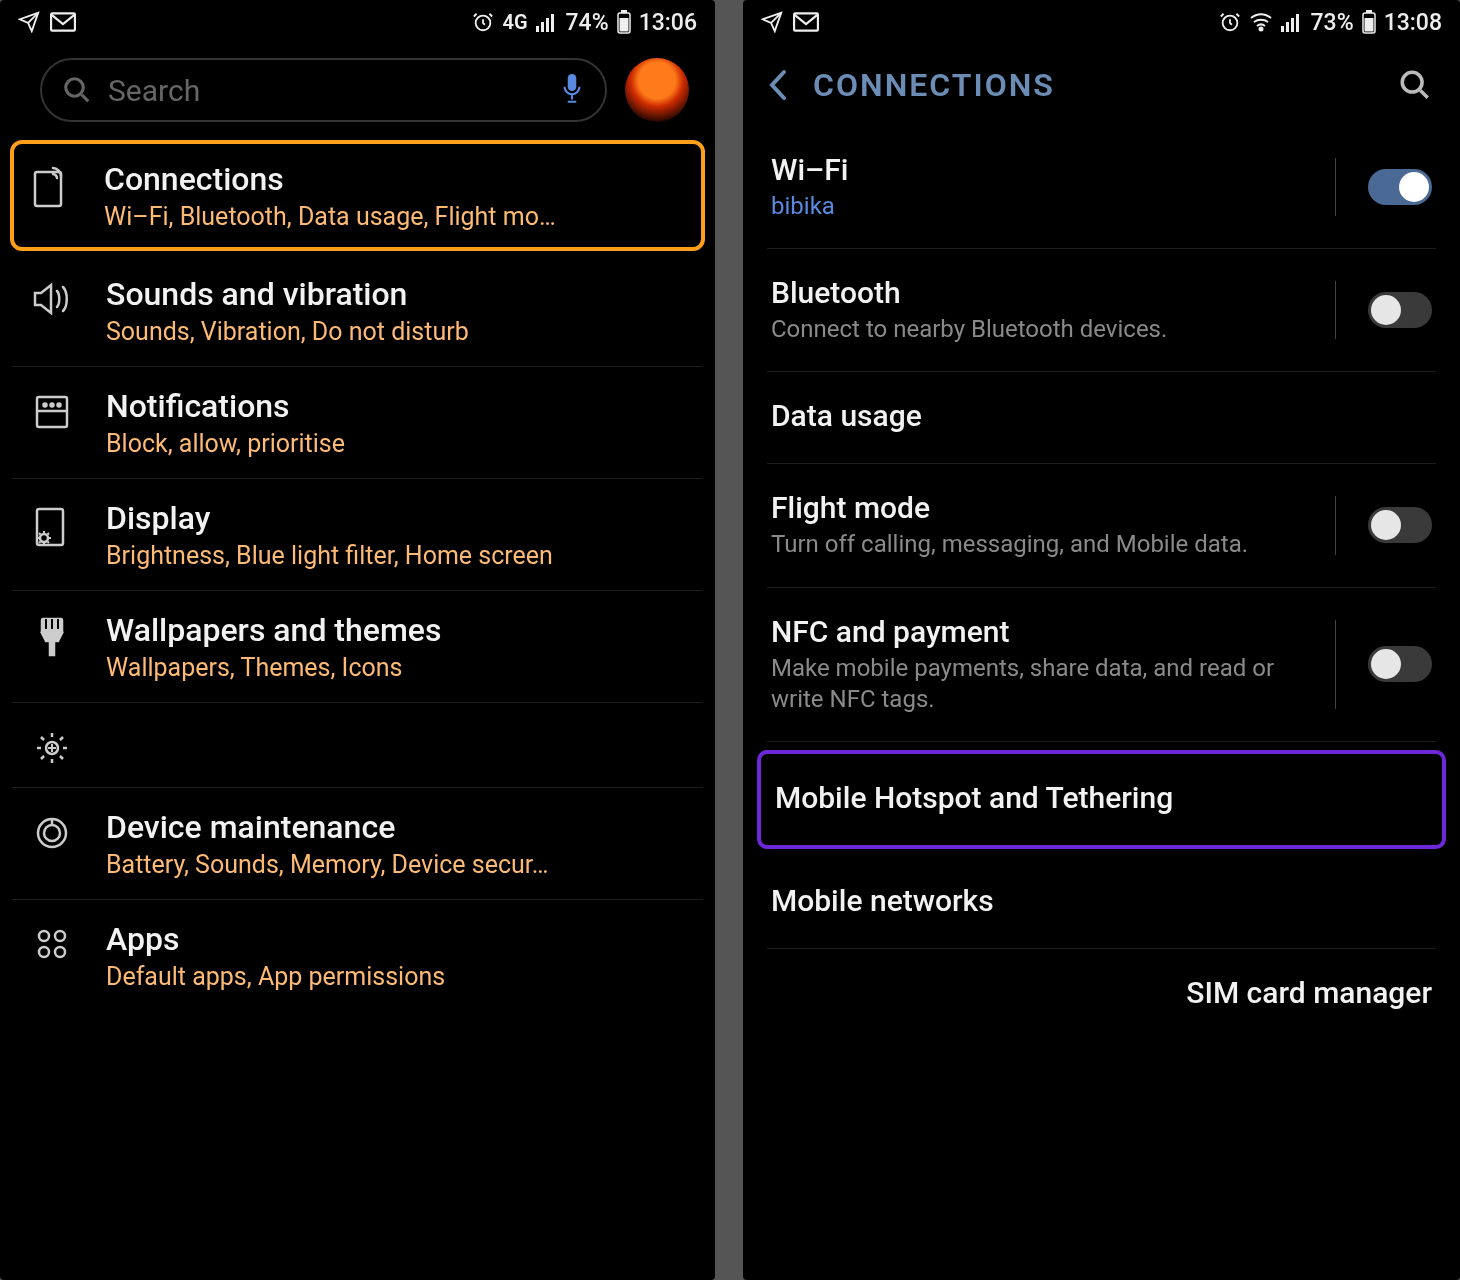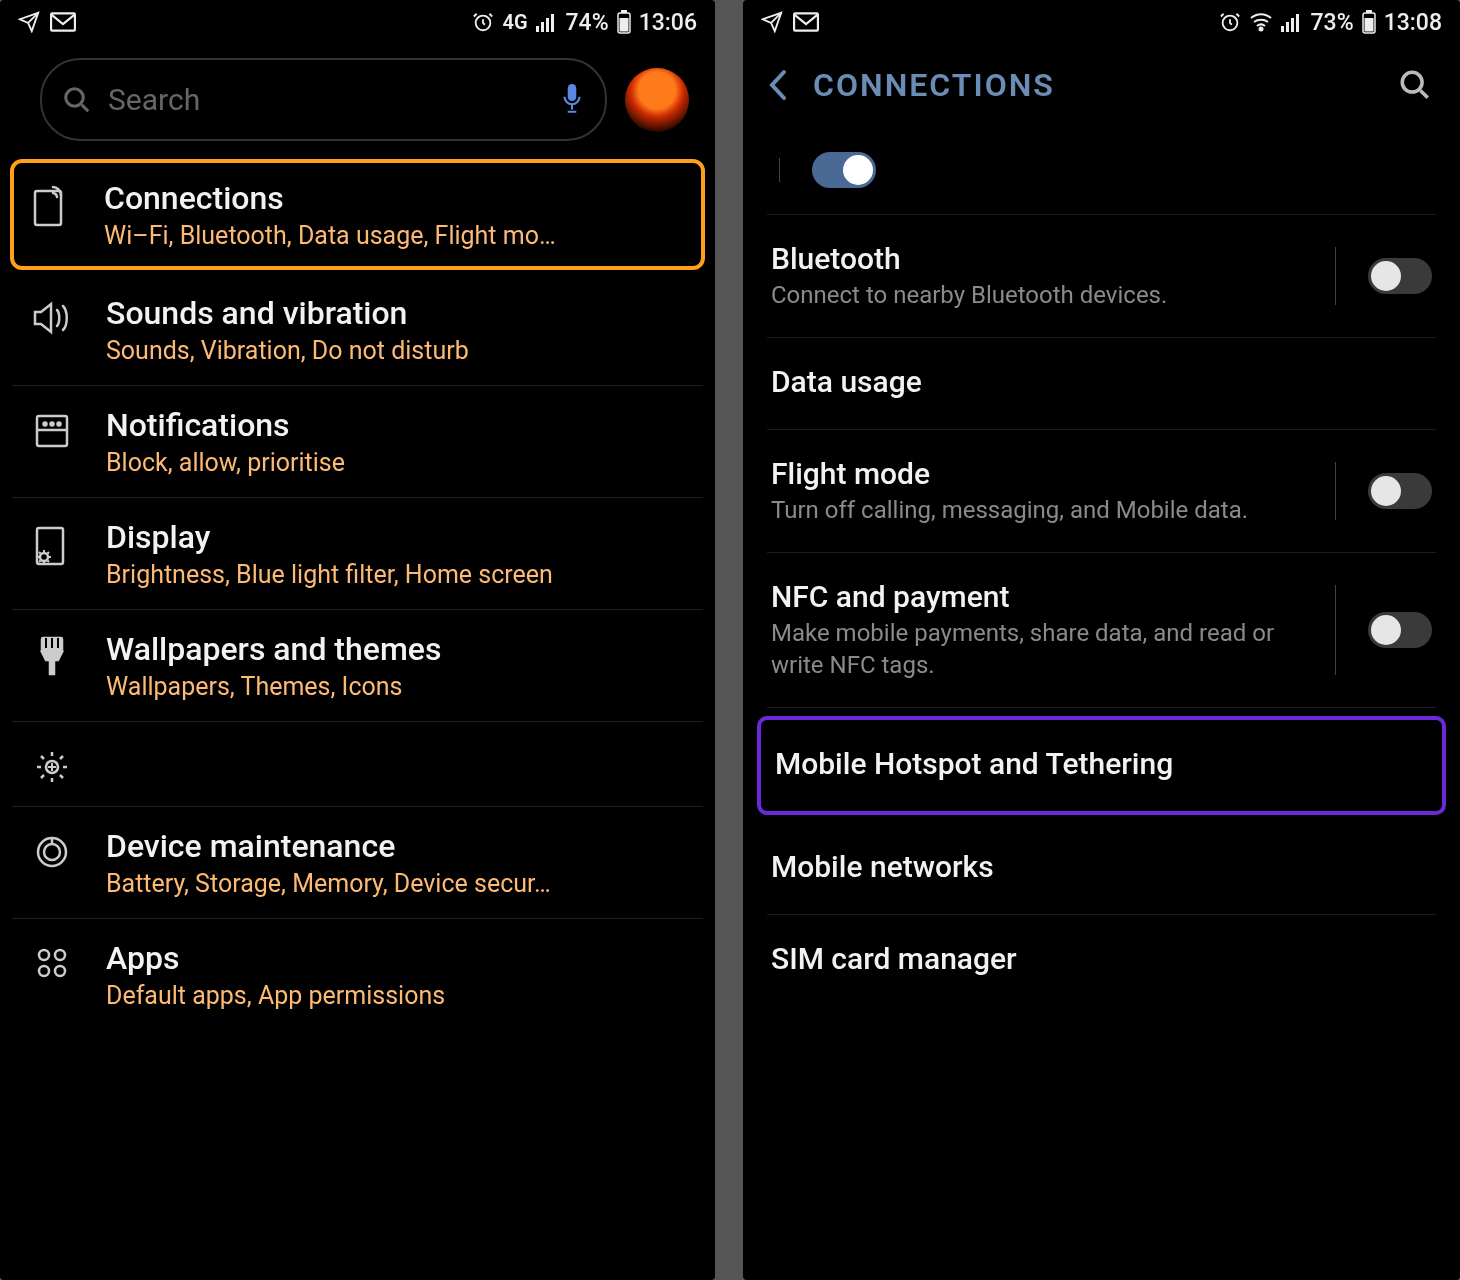--- a/index.html
+++ b/index.html
@@ -40,21 +40,21 @@
   .search-row {
     display: flex;
     align-items: center;
     gap: 18px;
     padding: 14px 26px 14px 40px;
   }
   .search-pill {
     flex: 1;
     border: 2px solid #333;
     border-radius: 40px;
-    height: 83px;
+    height: 64px;
     display: flex;
     align-items: center;
     padding: 0 20px;
     color: #666;
     font-size: 30px;
     gap: 16px;
   }
   .search-pill .mic { margin-left: auto; color: #5a8ae0; }
   .avatar {
     width: 64px; height: 64px; border-radius: 50%;
@@ -309,21 +309,21 @@
     <div class="item">
       <div class="icon">
         <svg width="38" height="38" viewBox="0 0 38 38" fill="none" stroke="#ccc" stroke-width="2.5">
             <circle cx="19" cy="19" r="14"></circle>
             <circle cx="19" cy="19" r="8"></circle>
             <path d="M19 5v6"></path>
           </svg>
       </div>
       <div class="texts">
         <div class="title">Device maintenance</div>
-        <div class="sub">Battery, Storage, Memory, Device secur…</div>
+        <div class="sub">Battery, Sounds, Memory, Device secur…</div>
       </div>
     </div>
 
     <div class="item">
       <div class="icon">
         <svg width="36" height="36" viewBox="0 0 36 36" fill="none" stroke="#ccc" stroke-width="2.5">
             <circle cx="10" cy="10" r="5"></circle>
             <circle cx="26" cy="10" r="5"></circle>
             <circle cx="10" cy="26" r="5"></circle>
             <circle cx="26" cy="26" r="5"></circle>
@@ -396,20 +396,24 @@
     <span class="search2">
       <svg width="34" height="34" viewBox="0 0 24 24" fill="none" stroke="#bbb" stroke-width="2.5">
           <circle cx="10" cy="10" r="7"></circle>
           <path d="m21 21-5.2-5.2"></path>
         </svg>
     </span>
   </div>
 
   <div class="list2">
     <div class="row2">
+      <div class="t2">
+        <div class="ttl">Wi–Fi</div>
+        <div class="sb link">bibika</div>
+      </div>
       <div class="divider-v"></div>
       <div class="toggle on">
           <div class="knob"></div>
         </div>
     </div>
 
     <div class="row2">
       <div class="t2">
         <div class="ttl">Bluetooth</div>
         <div class="sb">Connect to nearby Bluetooth devices.</div>
@@ -453,19 +457,19 @@
         <div class="ttl">Mobile Hotspot and Tethering</div>
       </div>
     </div>
 
     <div class="row2">
       <div class="t2">
         <div class="ttl">Mobile networks</div>
       </div>
     </div>
 
-    <div class="row2" style="border-bottom:none;">
+    <div class="row2" style="border-bottom:none;text-align:right;">
       <div class="t2">
         <div class="ttl">SIM card manager</div>
       </div>
     </div>
   </div>
 </div>
 
 </body></html>

